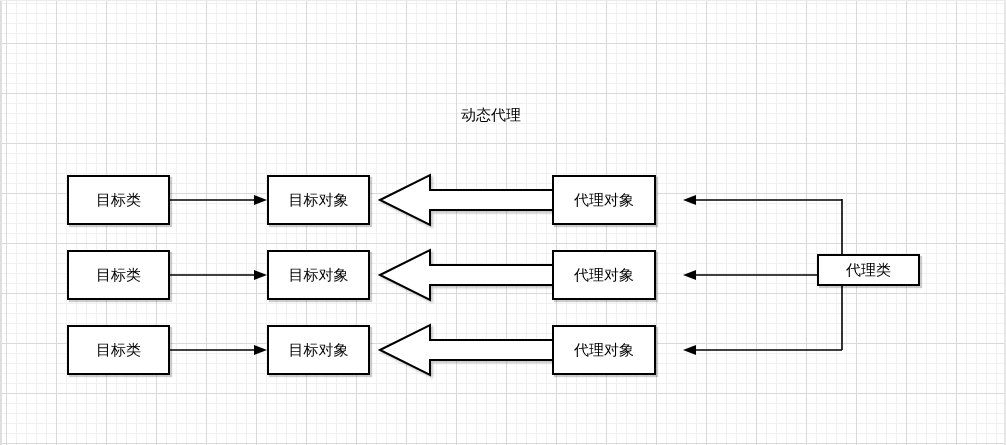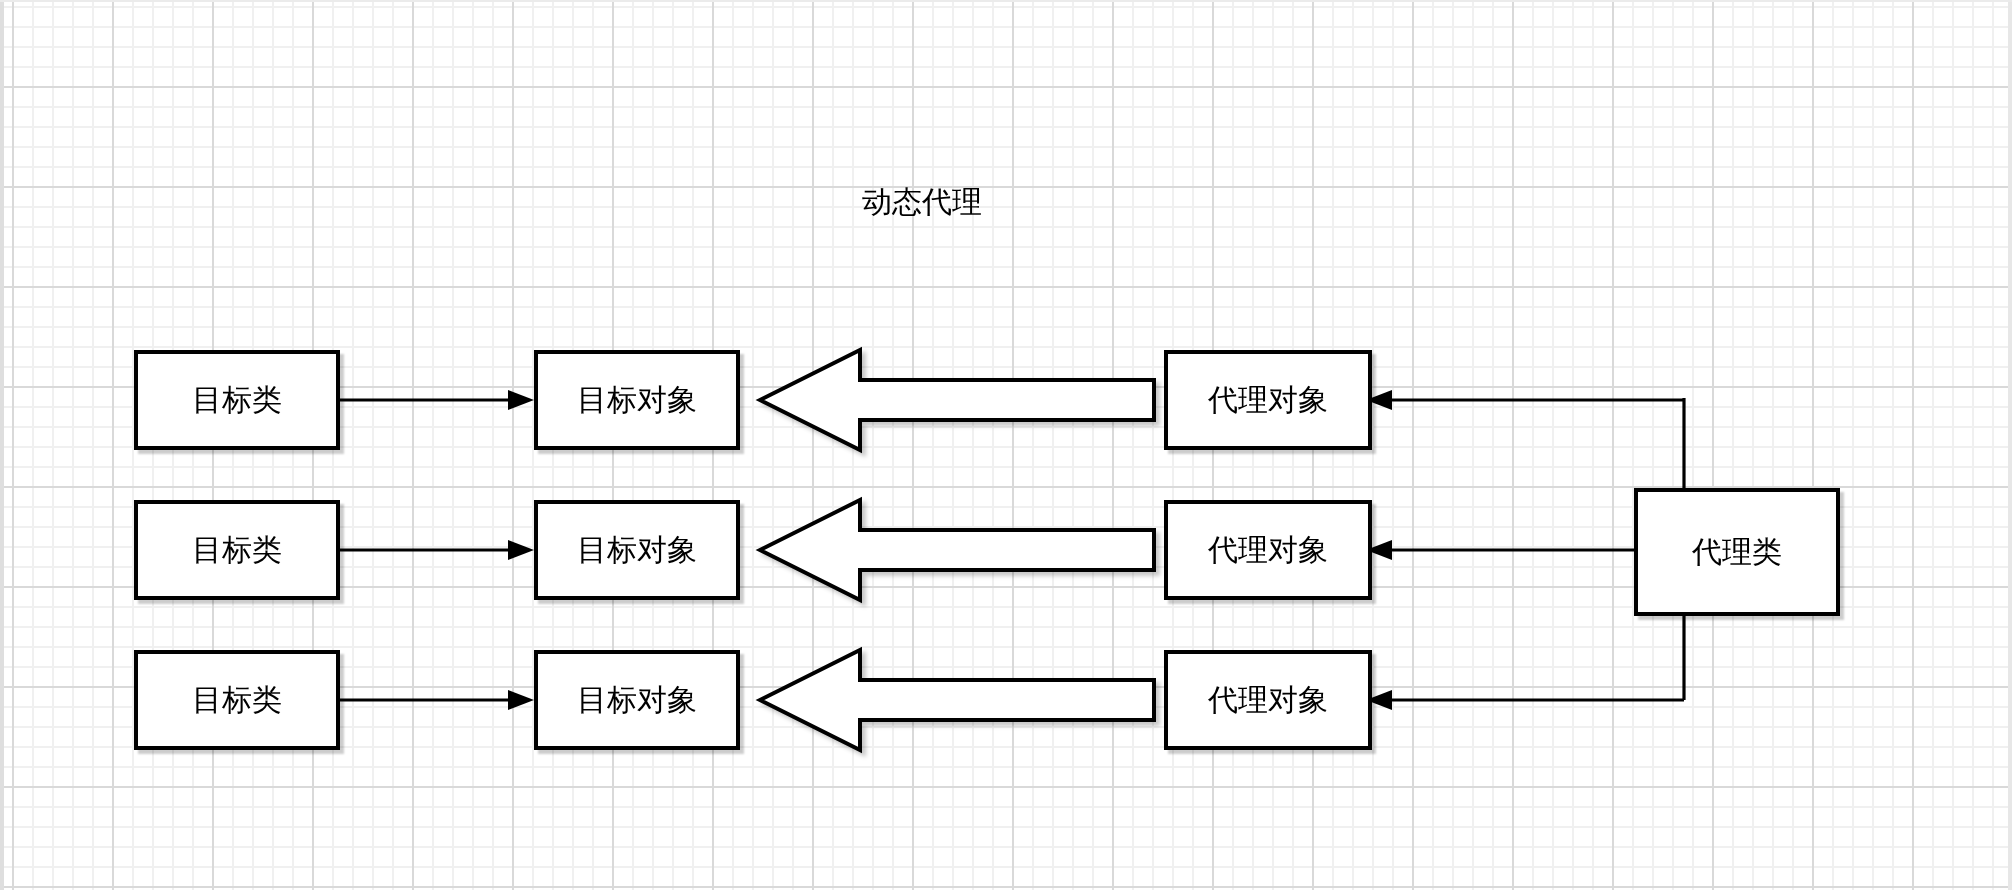--- a/index.html
+++ b/index.html
@@ -53,28 +53,29 @@
     font-size: 15px;
     color: #000000;
     white-space: nowrap;
     cursor: default;
   }
   .node.r1 { top: 175px; }
   .node.r2 { top: 250px; }
   .node.r3 { top: 325px; }
   .col-target-class { left: 67px; }
   .col-target-object { left: 267px; justify-content: center; }
-  .col-proxy-object { left: 582px; width: 104px; }
-  .node.proxy-class { left: 817px; top: 244px; height: 64px; }
+  .col-proxy-object { left: 552px; width: 104px; }
+  .node.proxy-class { left: 817px; top: 254px; height: 32px; }
 
   .diagram-title {
     position: absolute;
     left: 431px;
-    top: 92px;
+    top: 106px;
     width: 120px;
+    text-align: center;
     font-size: 15px;
     color: #000000;
     white-space: nowrap;
   }
 </style>
 </head>
 <body>
 
 <div class="canvas">
 

